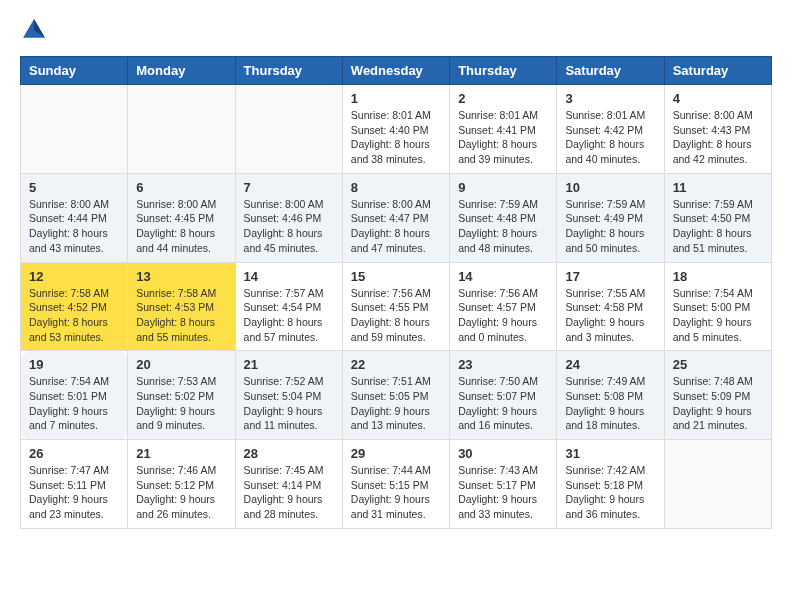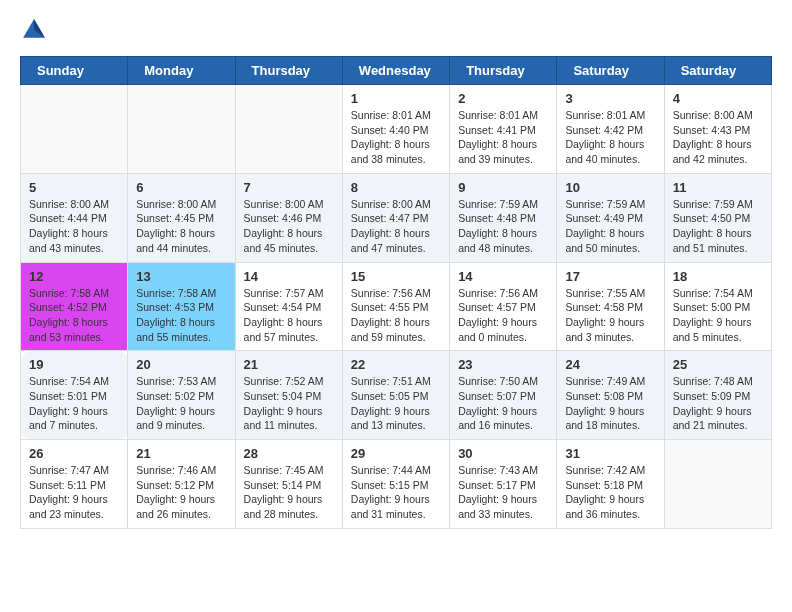--- a/index.html
+++ b/index.html
@@ -49,21 +49,21 @@
     }
     .calendar {
       width: 100%;
       border-collapse: collapse;
       border: 1px solid #ccc;
     }
     .calendar th {
       background: #2565ae;
       color: #fff;
       text-align: left;
-      padding: 6px 16px;
+      padding: 6px 8px;
       font-size: 13px;
       border: 1px solid #1a4f8a;
     }
     .calendar td {
       vertical-align: top;
       padding: 6px 8px;
       border: 1px solid #ddd;
       width: calc(100% / 7);
       min-height: 80px;
       font-size: 11px;
@@ -204,28 +204,28 @@
           </td>
           <td style="background: rgb(240, 244, 248);">
             <span class="day-number">11</span>
             <div class="day-info" style="white-space: pre-line;">Sunrise: 7:59 AM
 Sunset: 4:50 PM
 Daylight: 8 hours
 and 51 minutes.</div>
           </td>
         </tr>
         <tr>
-          <td style="background: #d946ef;">
+          <td style="background: #fde047;">
             <span class="day-number">12</span>
             <div class="day-info" style="white-space: pre-line;">Sunrise: 7:58 AM
 Sunset: 4:52 PM
 Daylight: 8 hours
 and 53 minutes.</div>
           </td>
-          <td style="background: #7dd3fc;">
+          <td style="background: #fde047;">
             <span class="day-number">13</span>
             <div class="day-info" style="white-space: pre-line;">Sunrise: 7:58 AM
 Sunset: 4:53 PM
 Daylight: 8 hours
 and 55 minutes.</div>
           </td>
           <td style="background: rgb(255, 255, 255);">
             <span class="day-number">14</span>
             <div class="day-info" style="white-space: pre-line;">Sunrise: 7:57 AM
 Sunset: 4:54 PM
@@ -323,21 +323,21 @@
           <td style="background: rgb(255, 255, 255);">
             <span class="day-number">21</span>
             <div class="day-info" style="white-space: pre-line;">Sunrise: 7:46 AM
 Sunset: 5:12 PM
 Daylight: 9 hours
 and 26 minutes.</div>
           </td>
           <td style="background: rgb(255, 255, 255);">
             <span class="day-number">28</span>
             <div class="day-info" style="white-space: pre-line;">Sunrise: 7:45 AM
-Sunset: 5:14 PM
+Sunset: 4:14 PM
 Daylight: 9 hours
 and 28 minutes.</div>
           </td>
           <td style="background: rgb(255, 255, 255);">
             <span class="day-number">29</span>
             <div class="day-info" style="white-space: pre-line;">Sunrise: 7:44 AM
 Sunset: 5:15 PM
 Daylight: 9 hours
 and 31 minutes.</div>
           </td>

